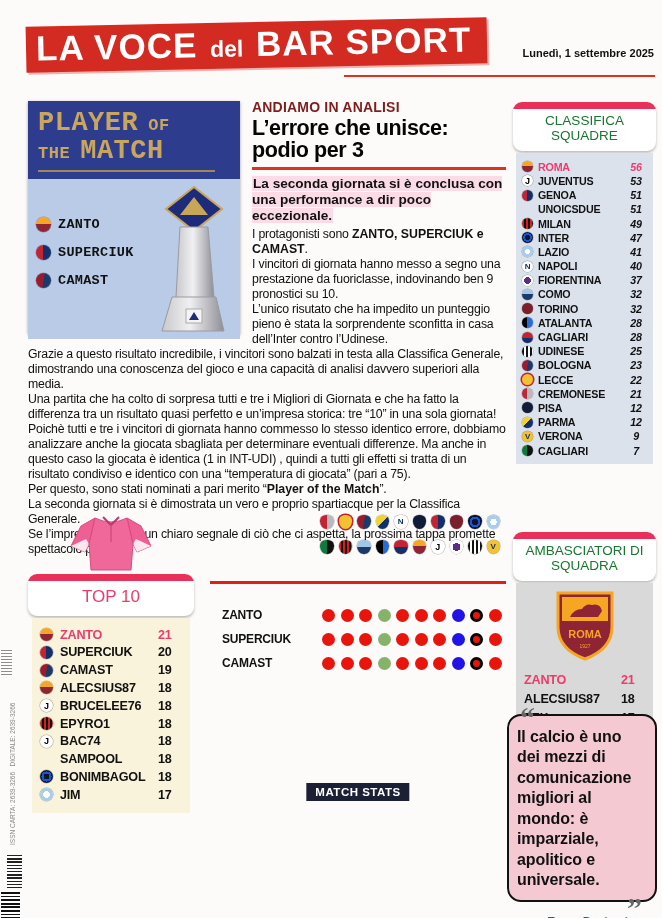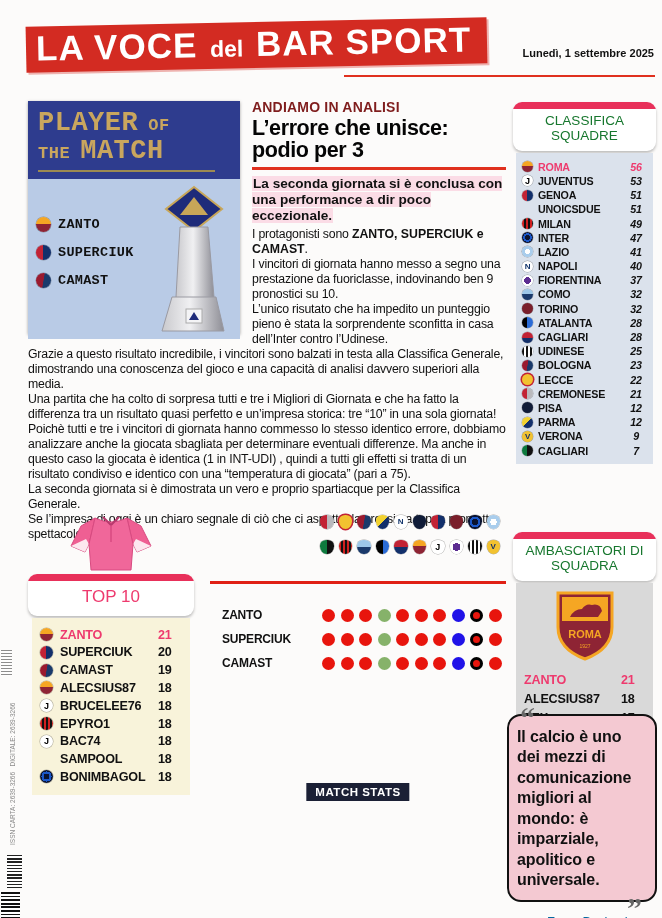--- a/index.html
+++ b/index.html
@@ -180,20 +180,21 @@
     <p class="kicker">ANDIAMO IN ANALISI</p>
     <h1 class="headline">L’errore che unisce: podio per 3</h1>
     <div class="head-rule"></div>
     <p class="lede"><span>La seconda giornata si è conclusa con una performance a dir poco eccezionale.</span></p>
     <p class="body"><span>I protagonisti sono </span><b>ZANTO, SUPERCIUK e CAMAST</b><span>.</span></p>
     <p class="body">I vincitori di giornata hanno messo a segno una prestazione da fuoriclasse, indovinando ben 9 pronostici su 10.</p>
     <p class="body">L’unico risutato che ha impedito un punteggio pieno è stata la sorprendente sconfitta in casa dell’Inter contro l’Udinese.</p>
     <p class="body">Grazie a questo risultato incredibile, i vincitori sono balzati in testa alla Classifica Generale, dimostrando una conoscenza del gioco e una capacità di analisi davvero superiori alla media.</p>
     <p class="body">Una partita che ha colto di sorpresa tutti e tre i Migliori di Giornata e che ha fatto la differenza tra un risultato quasi perfetto e un’impresa storica: tre “10” in una sola giornata!</p>
     <p class="body">Poichè tutti e tre i vincitori di giornata hanno commesso lo stesso identico errore, dobbiamo analizzare anche la giocata sbagliata per determinare eventuali differenze. Ma anche in questo caso la giocata è identica (1 in INT-UDI) , quindi a tutti gli effetti si tratta di un risultato condiviso e identico con una  “temperatura di giocata” (pari a 75).</p>
+    <p class="body"><span>Per questo, sono stati nominati a pari merito “</span><b>Player of the Match</b><span>”.</span></p>
     <p class="body">La seconda giornata si è dimostrata un vero e proprio spartiacque per la Classifica Generale.</p>
     <p class="body">Se l’impresa di oggi è un chiaro segnale di ciò che ci aspetta, la prossima tappa promette spettacolo puro.</p>
   </div>
 
   <div class="classifica">
     <div class="infobox-head">
       <div class="bar"></div>
       <span class="t">CLASSIFICA SQUADRE</span>
     </div>
     <div class="tbl">
@@ -361,20 +362,25 @@
       <div class="prow">
           <span class="badge b-none"></span>
           <span class="nm">SAMPOOL</span>
           <span class="pt">18</span>
         </div>
       <div class="prow">
           <span class="badge b-inter"></span>
           <span class="nm">BONIMBAGOL</span>
           <span class="pt">18</span>
         </div>
+      <div class="prow">
+          <span class="badge b-lazio"></span>
+          <span class="nm">JIM</span>
+          <span class="pt">17</span>
+        </div>
     </div>
   </div>
 
   <div class="matchday">
     <div class="fxrow f1">
         <span class="badge b-cremonese"></span>
         <span class="badge b-lecce"></span>
         <span class="badge b-bologna"></span>
         <span class="badge b-parma"></span>
         <span class="badge b-napoli"></span>

